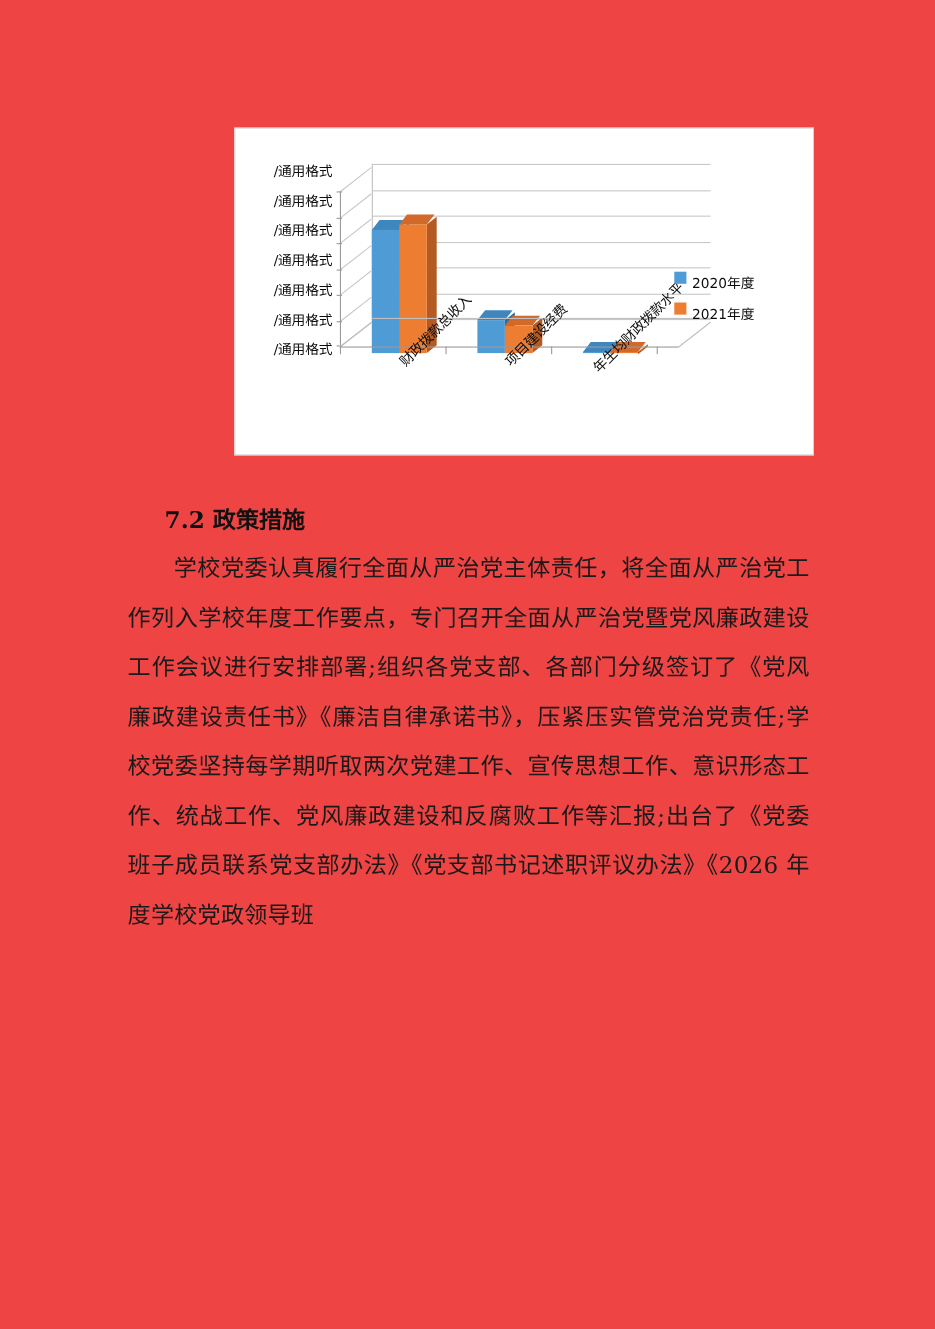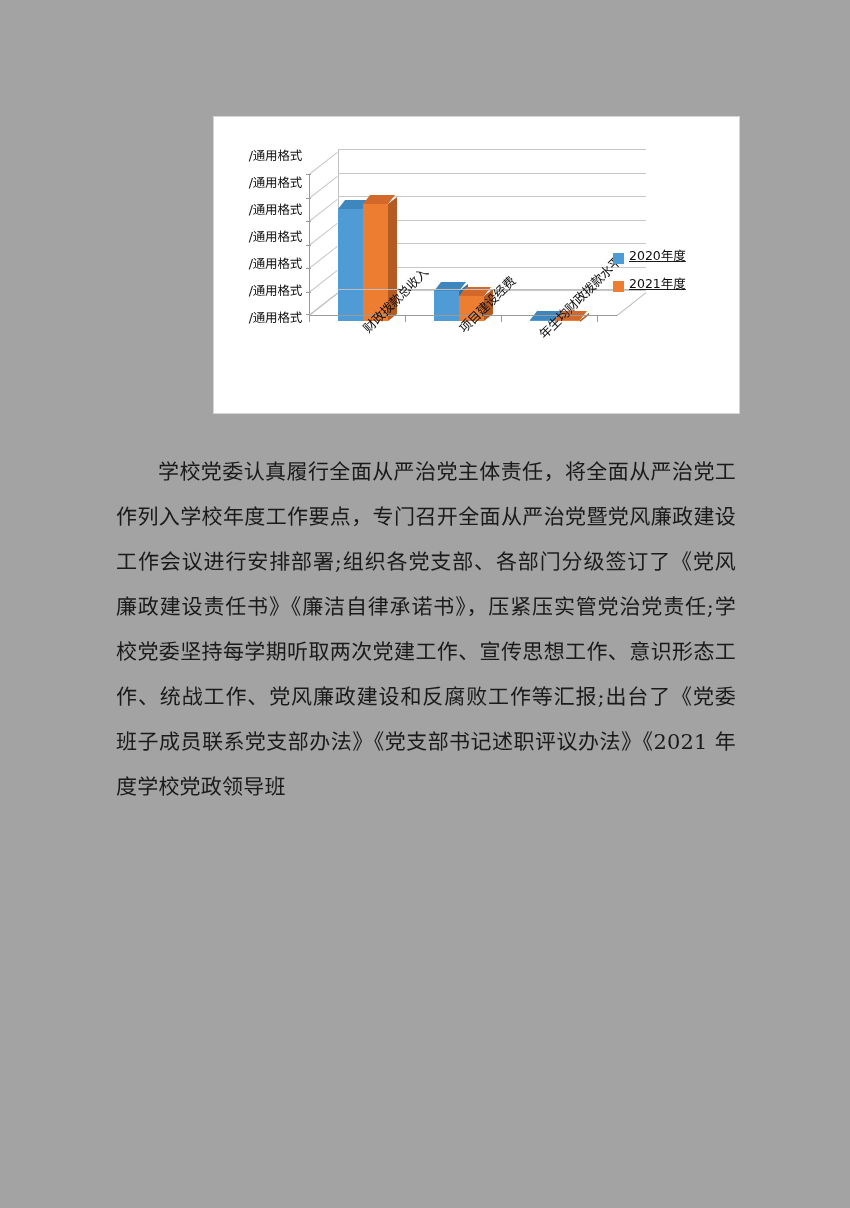--- a/index.html
+++ b/index.html
@@ -13,21 +13,21 @@
     height: 1208px;
     position: relative;
     font-family: "DejaVu Serif", "Liberation Serif", serif;
     color: #1a1a1a;
     overflow: hidden;
   }
 
   .page {
     position: absolute;
     inset: 0;
-    background: #a3a3a3;
+    background: #ef4444;
   }
 
   
   .chart-figure {
     position: absolute;
     left: 173px;
     top: 100px;
     width: 527px;
     height: 298px;
     border: 1px solid #d4d4d4;
@@ -189,24 +189,23 @@
 
   
   .legend {
     position: absolute;
     left: 399px;
     top: 130px;
     width: 110px;
   }
   .legend-row {
     display: flex;
-    align-items: flex-end;
+    align-items: flex-start;
     margin-bottom: 11px;
     height: 17px;
-    text-decoration: underline;
   }
   .legend-swatch {
     width: 11px;
     height: 11px;
     margin-right: 5px;
     flex: none;
   }
   .legend-text {
     font-family: "DejaVu Sans", "Liberation Sans", sans-serif;
     font-size: 12.5px;
@@ -382,17 +381,18 @@
           <span class="legend-swatch" style="background:#ED7D31;"></span>
           <span class="legend-text">2021年度</span>
         </div>
       </div>
 
     </div>
   </figure>
 
   <div class="body-text">
     <div class="spacer-line"></div>
-    <p class="para indent">学校党委认真履行全面从严治党主体责任，将全面从严治党工作列入学校年度工作要点，专门召开全面从严治党暨党风廉政建设工作会议进行安排部署;组织各党支部、各部门分级签订了《党风廉政建设责任书》《廉洁自律承诺书》，压紧压实管党治党责任;学校党委坚持每学期听取两次党建工作、宣传思想工作、意识形态工作、统战工作、党风廉政建设和反腐败工作等汇报;出台了《党委班子成员联系党支部办法》《党支部书记述职评议办法》《2021 年度学校党政领导班</p>
+    <h2 class="heading">7.2 政策措施</h2>
+    <p class="para indent">学校党委认真履行全面从严治党主体责任，将全面从严治党工作列入学校年度工作要点，专门召开全面从严治党暨党风廉政建设工作会议进行安排部署;组织各党支部、各部门分级签订了《党风廉政建设责任书》《廉洁自律承诺书》，压紧压实管党治党责任;学校党委坚持每学期听取两次党建工作、宣传思想工作、意识形态工作、统战工作、党风廉政建设和反腐败工作等汇报;出台了《党委班子成员联系党支部办法》《党支部书记述职评议办法》《2026 年度学校党政领导班</p>
   </div>
 
 
 </div>
 
 </body></html>

